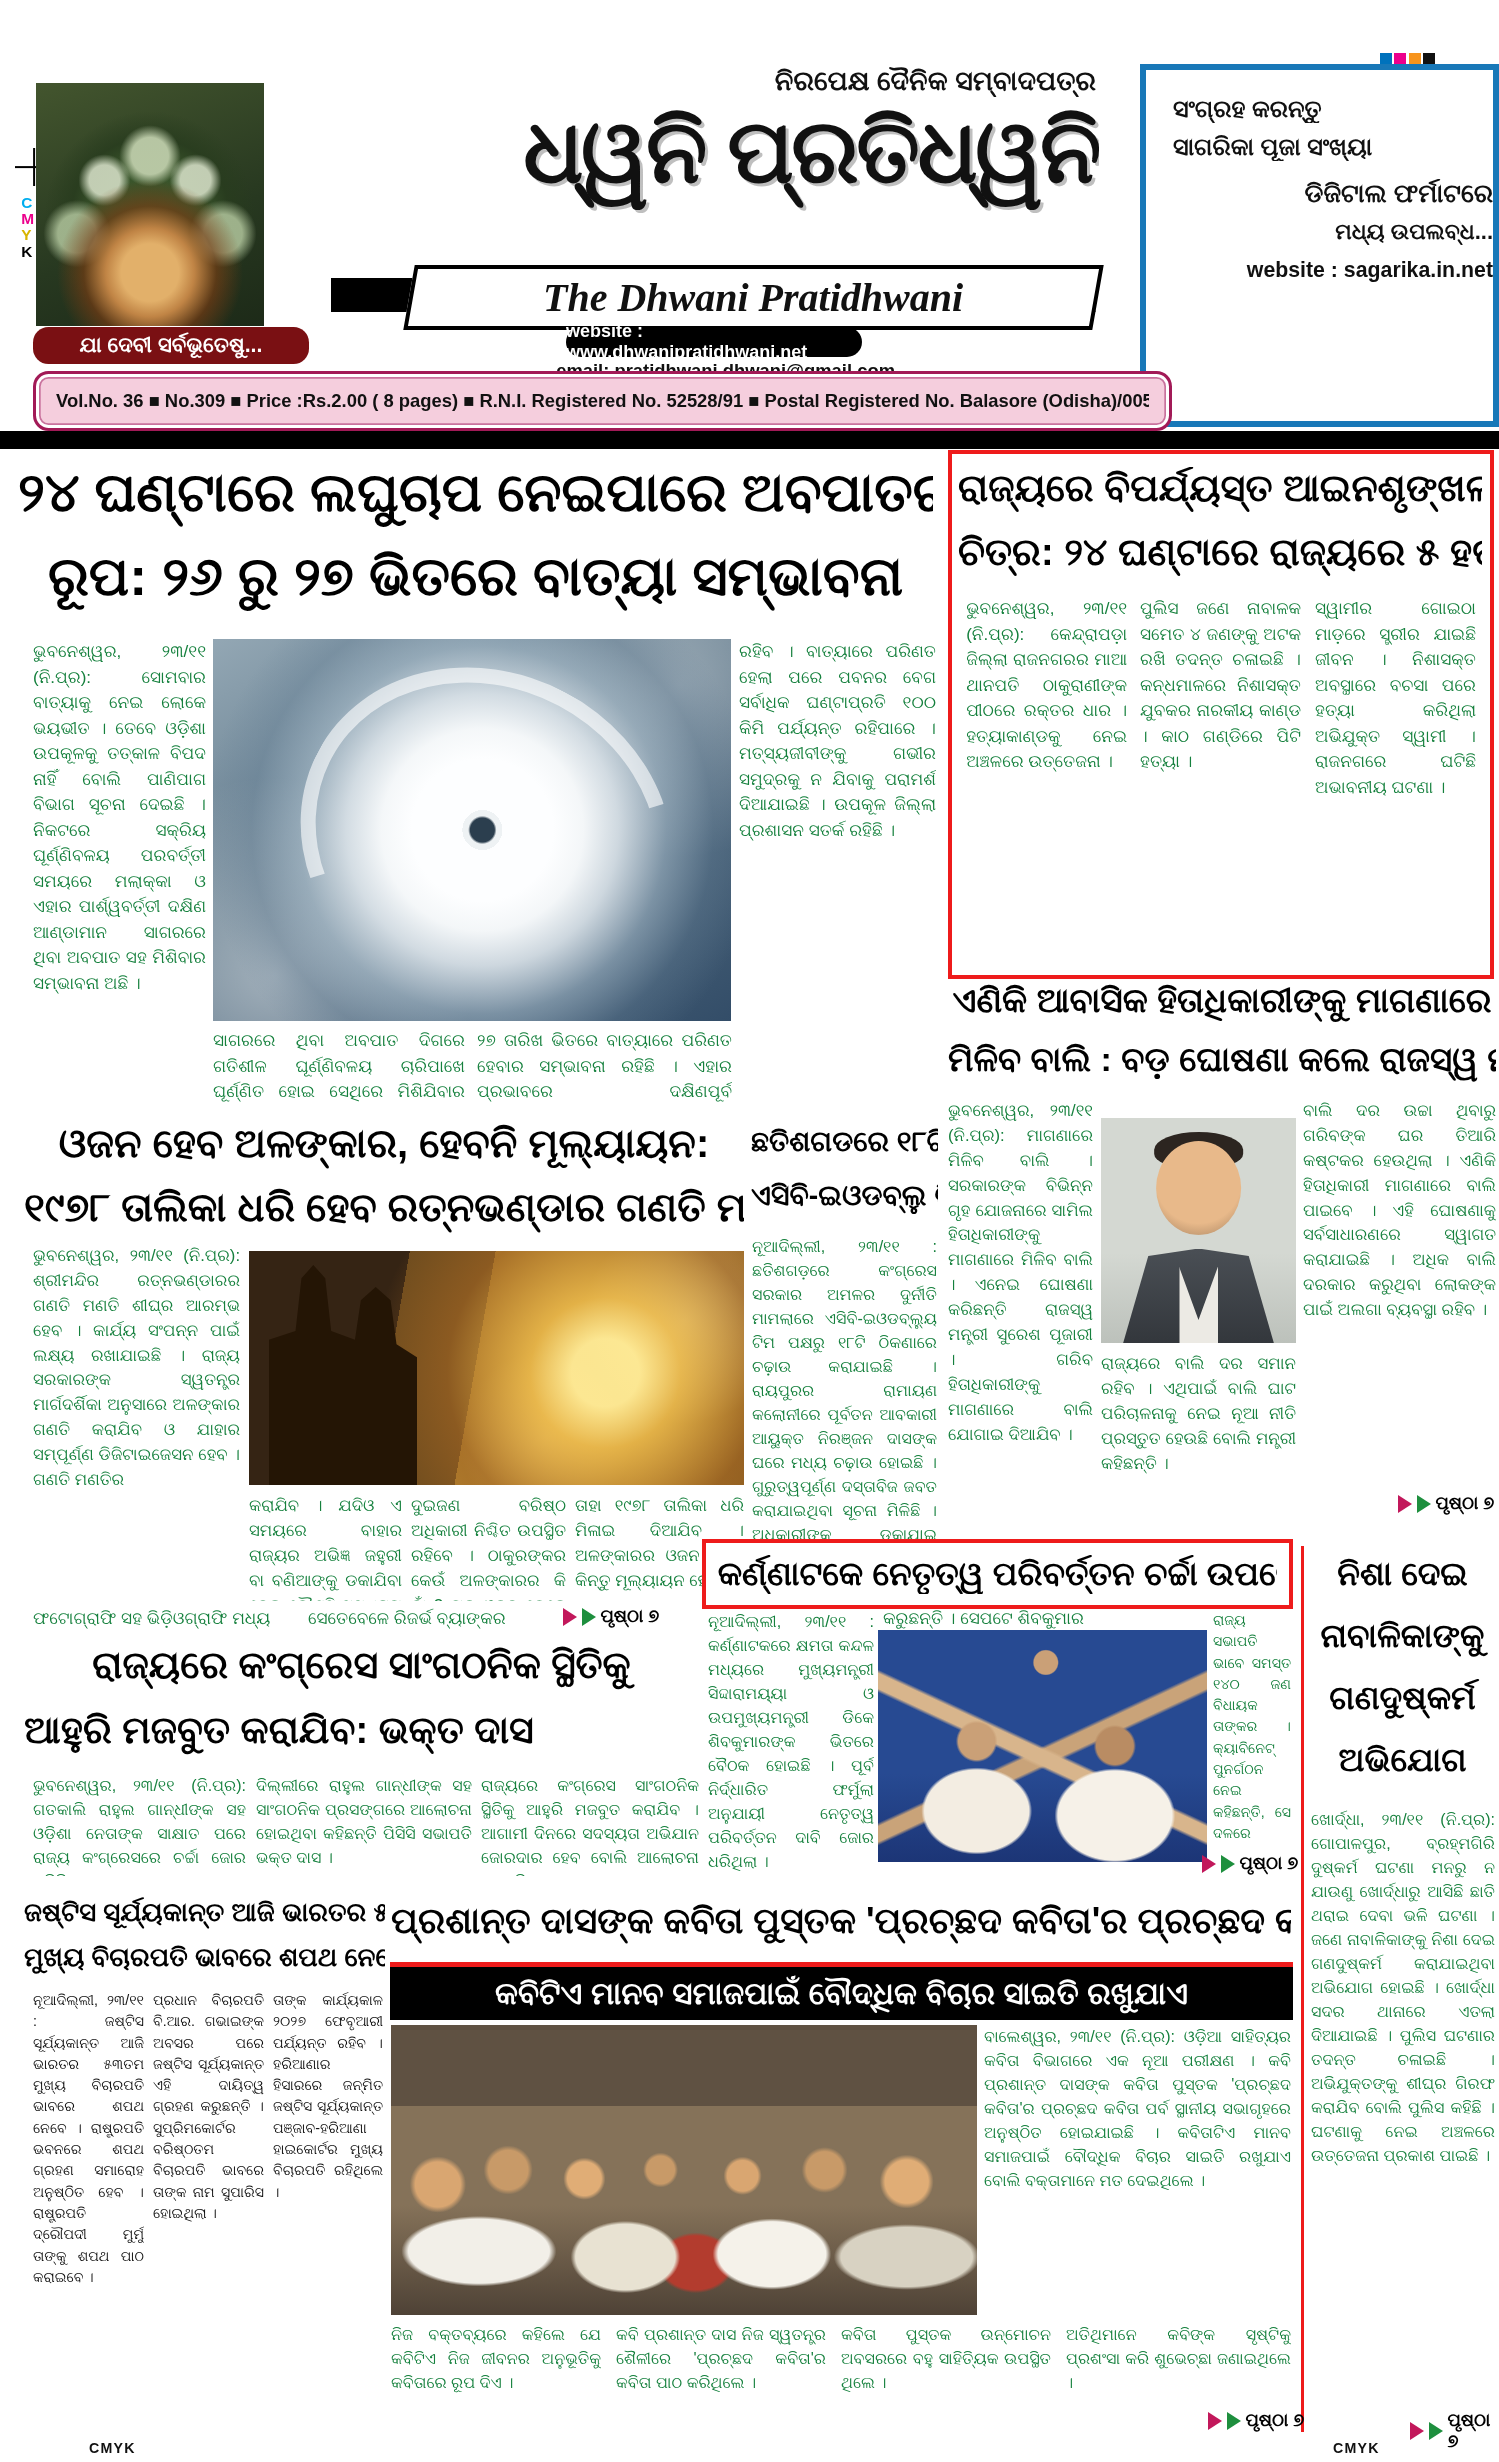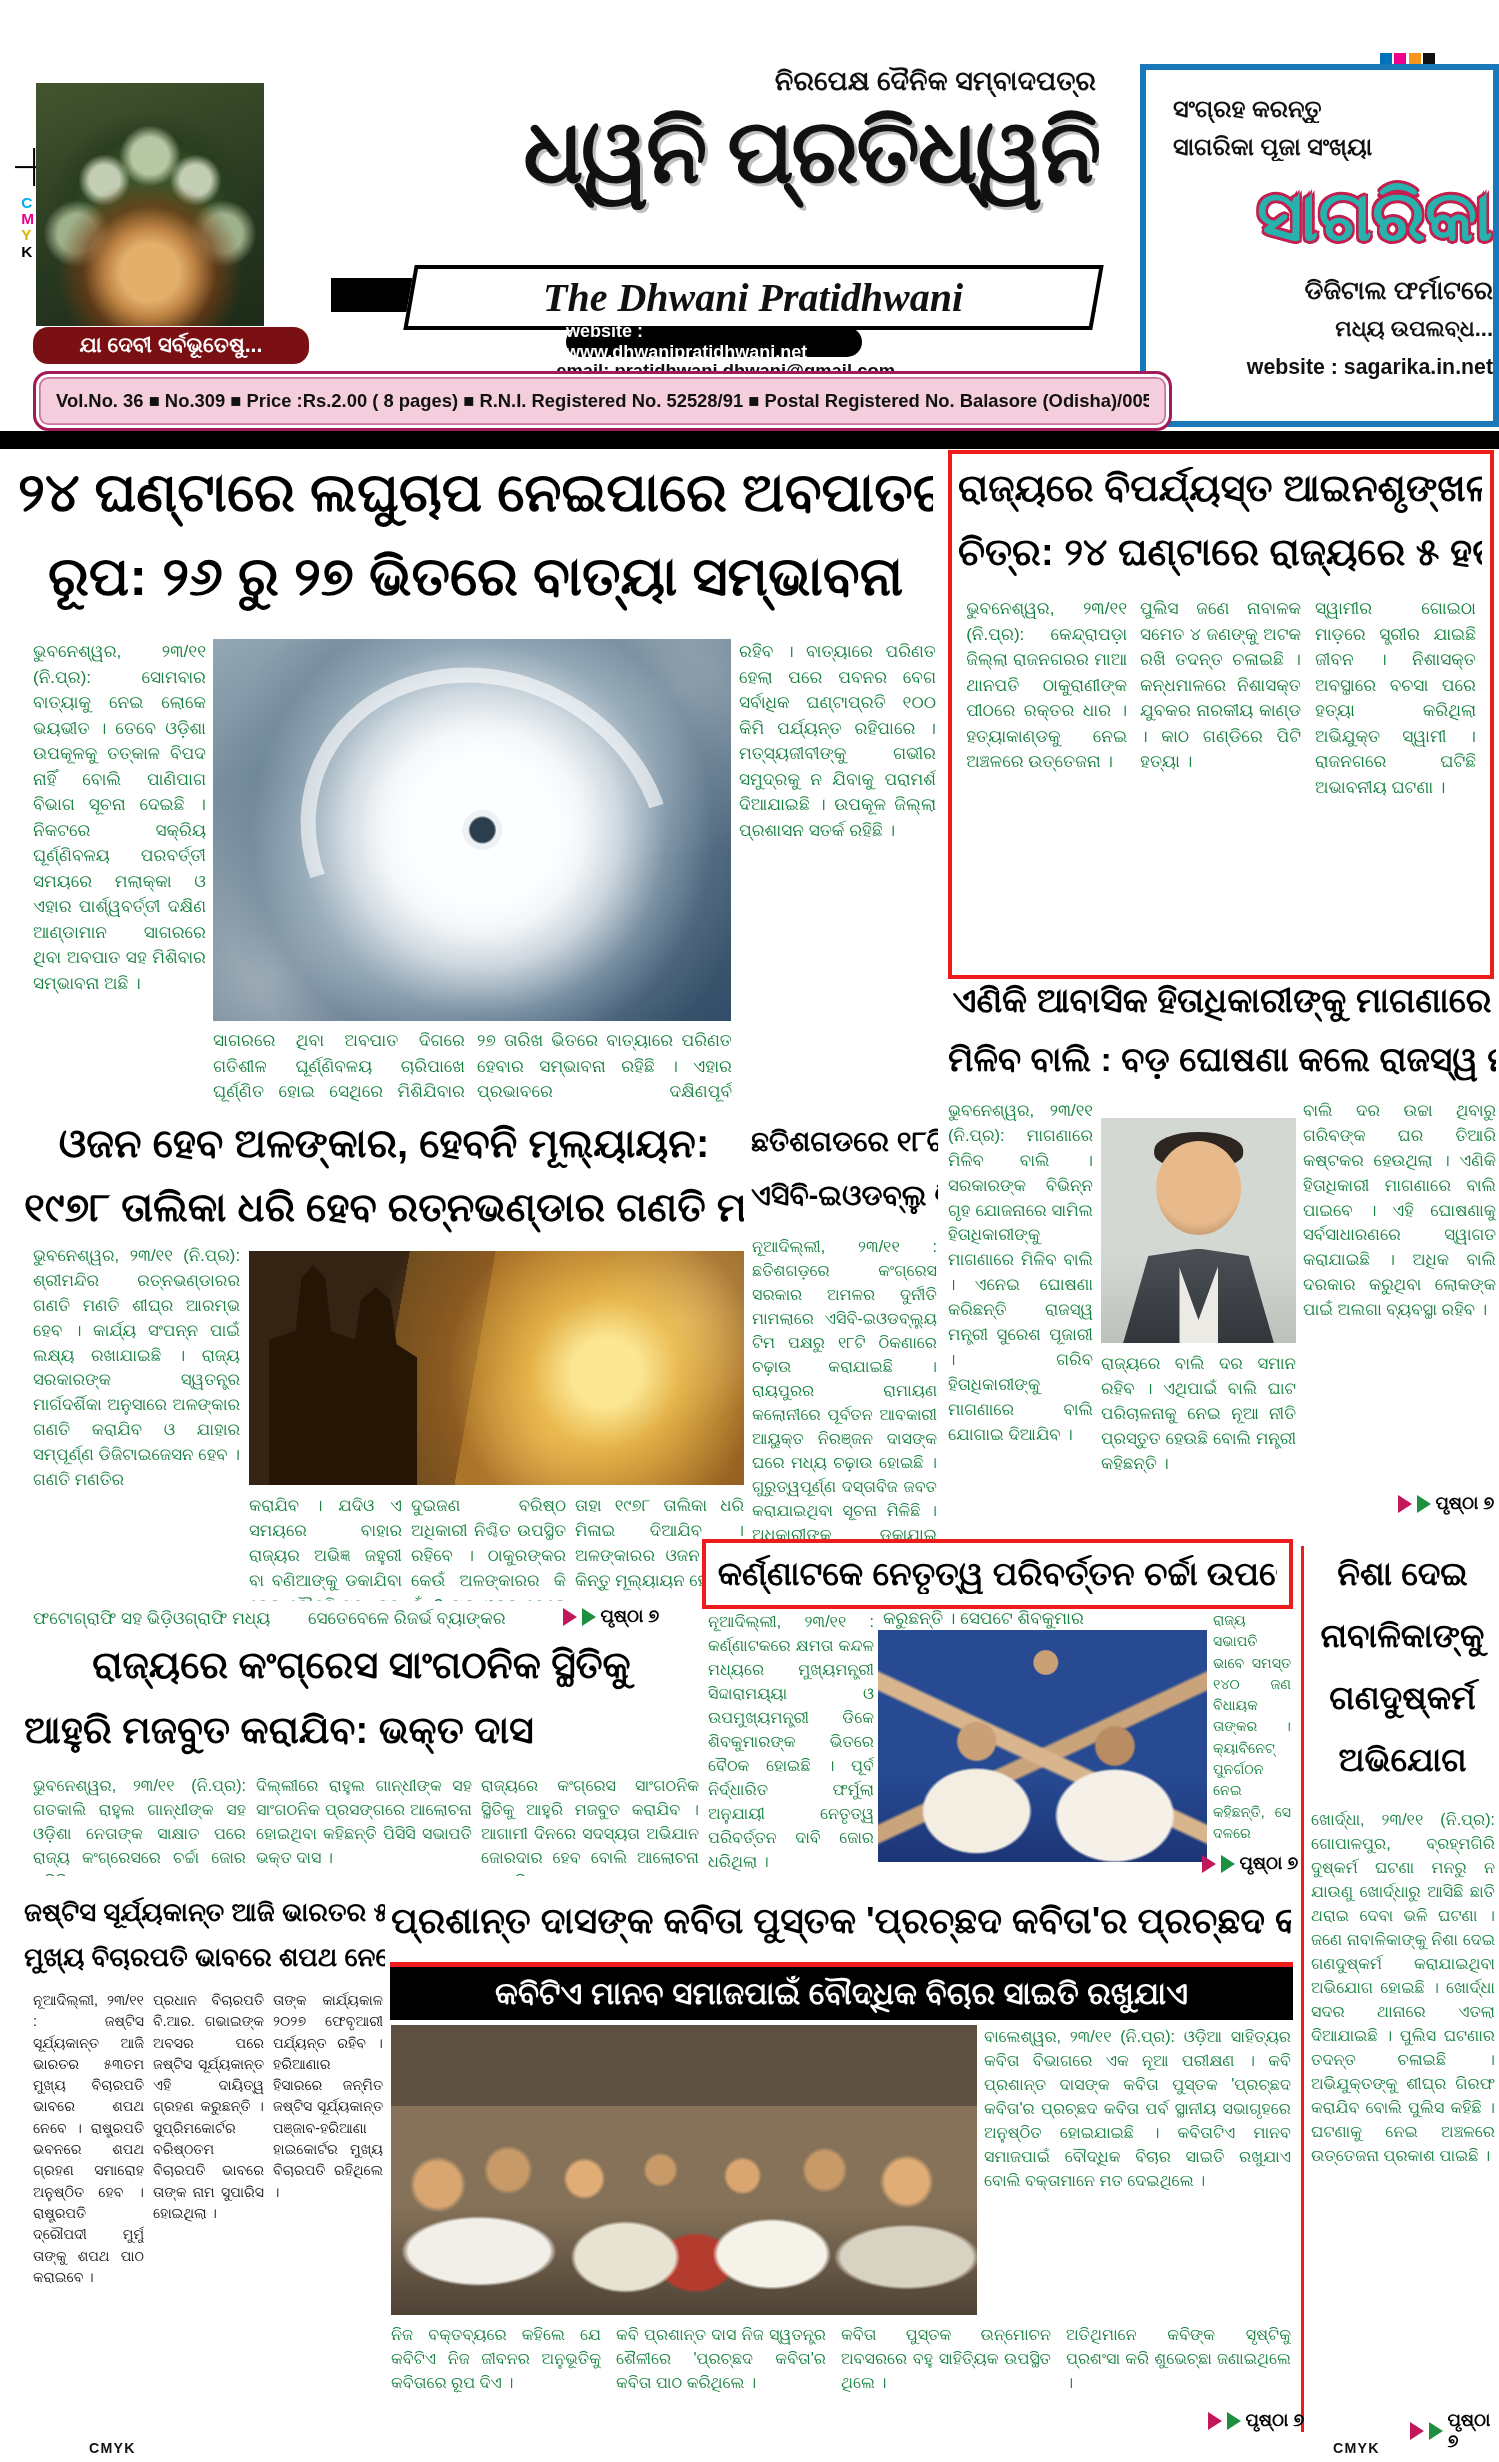--- a/index.html
+++ b/index.html
@@ -152,21 +152,20 @@
     <div class="abs banner" style="left:409px;top:265px;width:681px;height:57px;">
       <span>The Dhwani Pratidhwani</span>
     </div>
     <div class="abs pill-black" style="left:566px;top:327px;width:296px;height:30px;">website : www.dhwanipratidhwani.net</div>
     <div class="abs email-line ctr" style="left:498px;top:360px;width:397px;">email: pratidhwani.dhwani@gmail.com</div>
   </header>
 
   <aside class="abs sagarika" style="left:1140px;top:64px;width:347px;height:351px;">
     <div class="sg-line" style="margin:25px 0 0 27px;">ସଂଗ୍ରହ କରନ୍ତୁ</div>
     <div class="sg-line" style="margin:9.5px 0 0 27px;">ସାଗରିକା ପୂଜା ସଂଖ୍ୟା</div>
-    <div class="sg-logo ctr" style="margin-top:15.4px;">ସାଗରିକା</div>
     <div class="sg-line ctr" style="margin-top:18px;font-size:25.5px;">ଡିଜିଟାଲ ଫର୍ମାଟରେ</div>
     <div class="sg-line ctr" style="margin-top:10px;font-size:22px;">ମଧ୍ୟ ଉପଲବ୍ଧ...</div>
     <div class="ctr bold" style="margin-top:13px;font-size:21.3px;">website : sagarika.in.net</div>
   </aside>
 
   <div class="abs datebar" style="left:33px;top:371px;width:1093px;height:54px;">
     <div class="l2 clip">Vol.No. 36 ■ No.309 ■ Price :Rs.2.00 ( 8 pages)  ■ R.N.I. Registered No. 52528/91 ■  Postal Registered No. Balasore (Odisha)/005/2019</div>
   </div>
   <div class="abs black-band" style="left:0;top:431px;width:1500px;height:18px;"></div>
 

